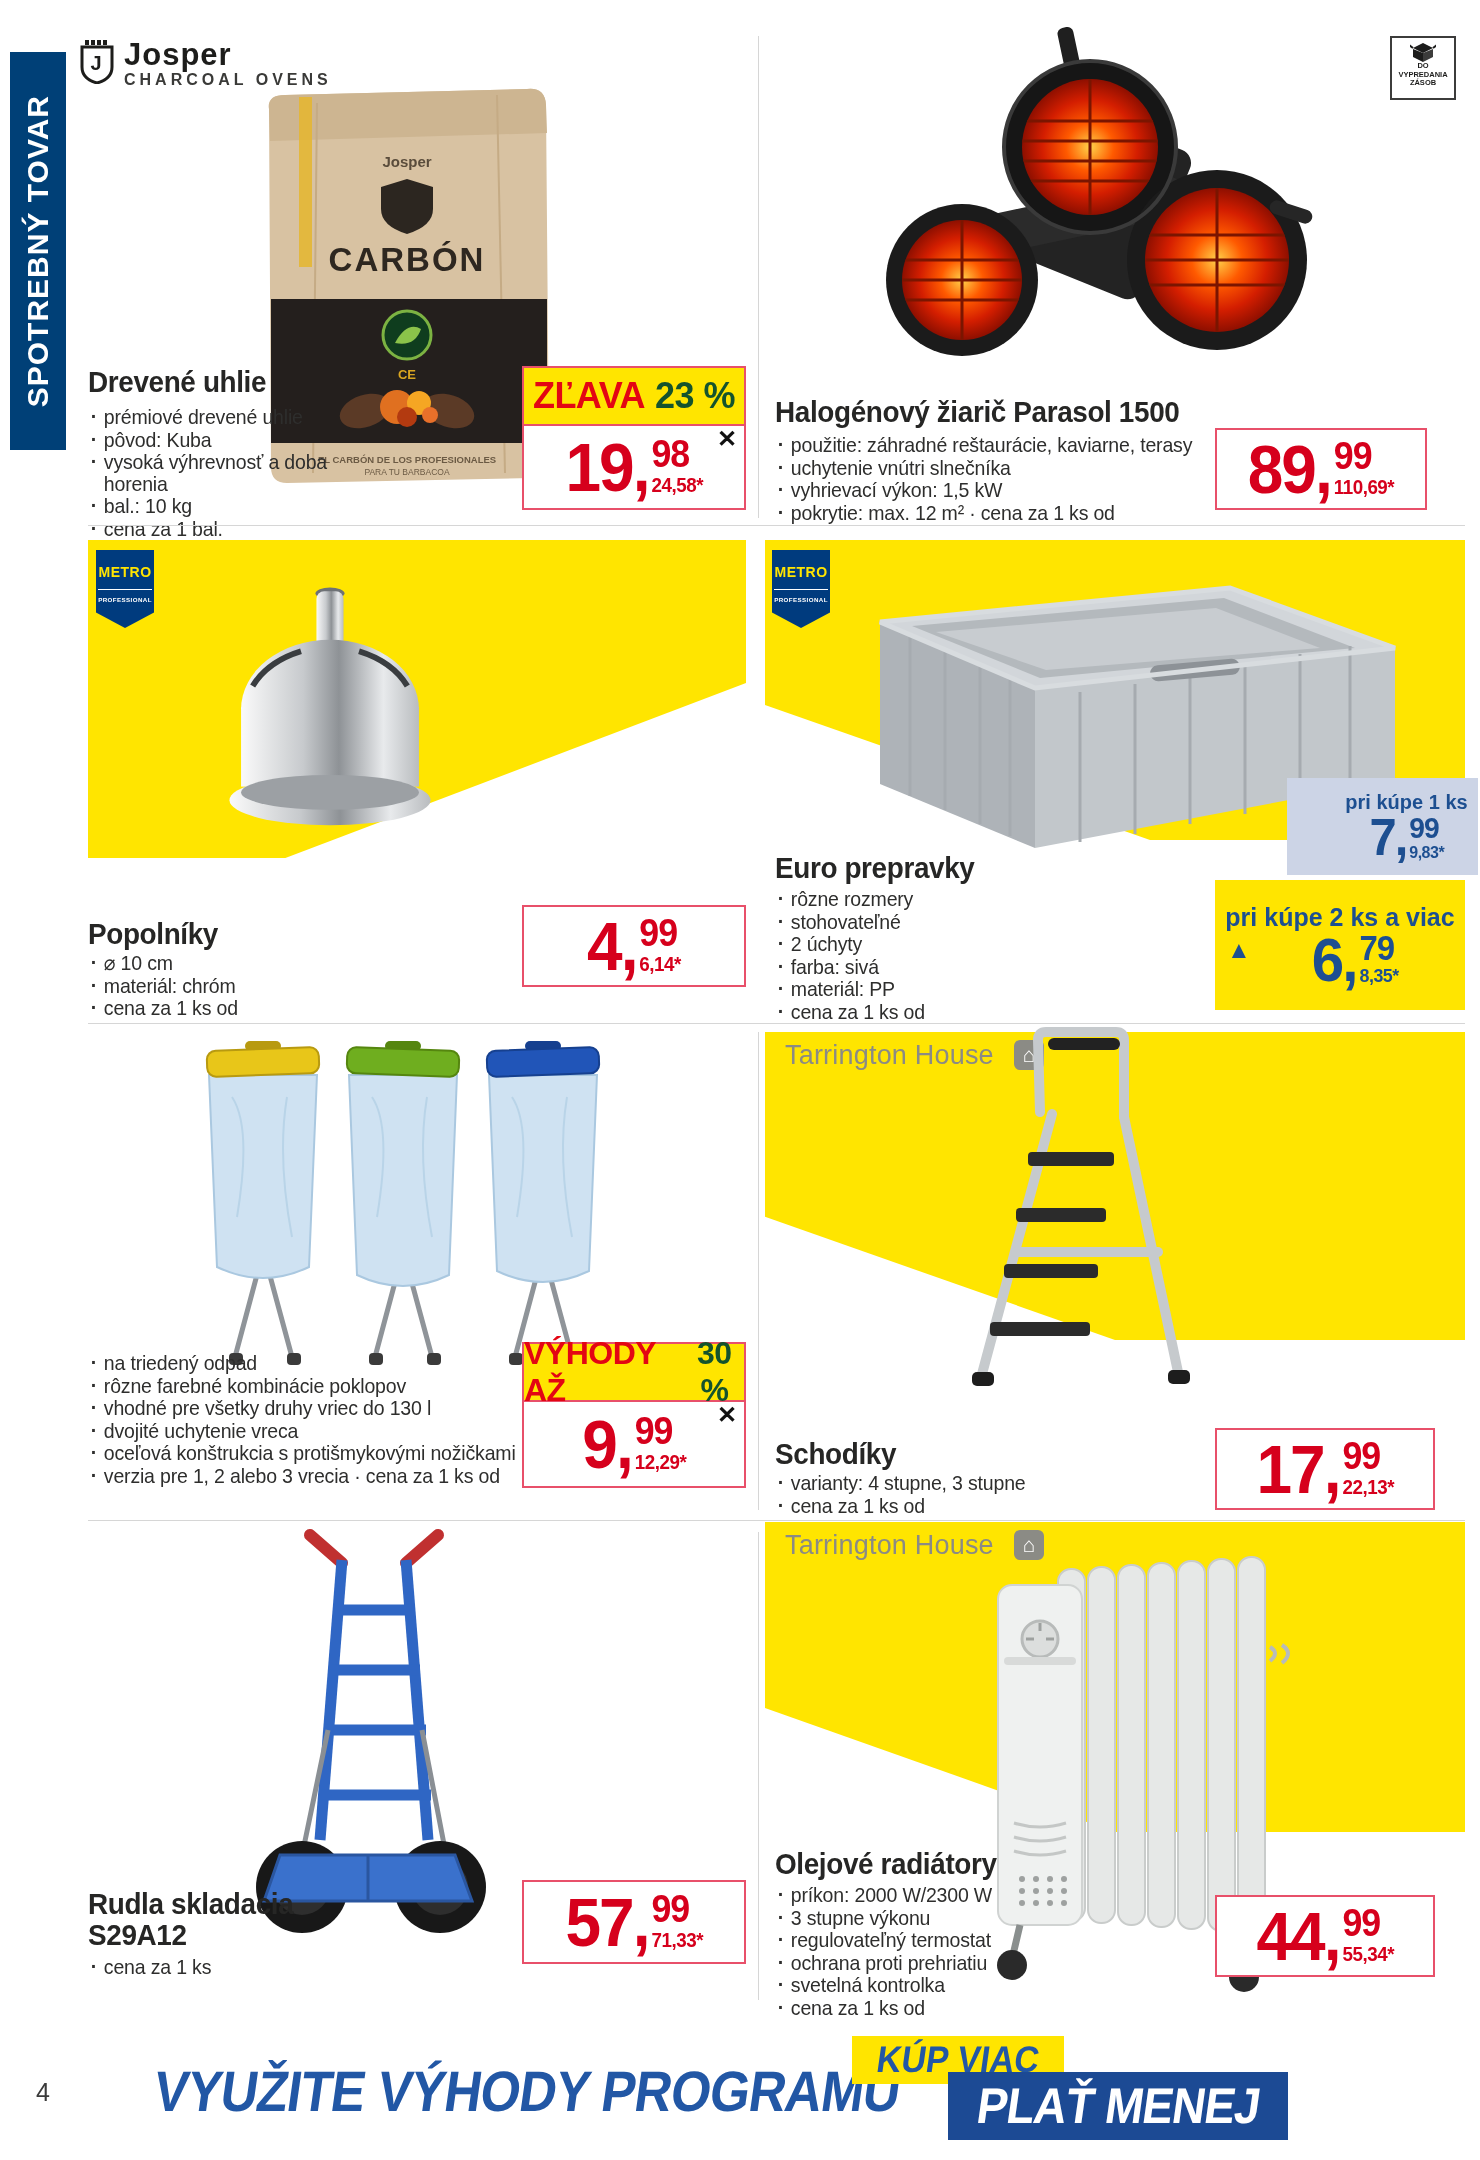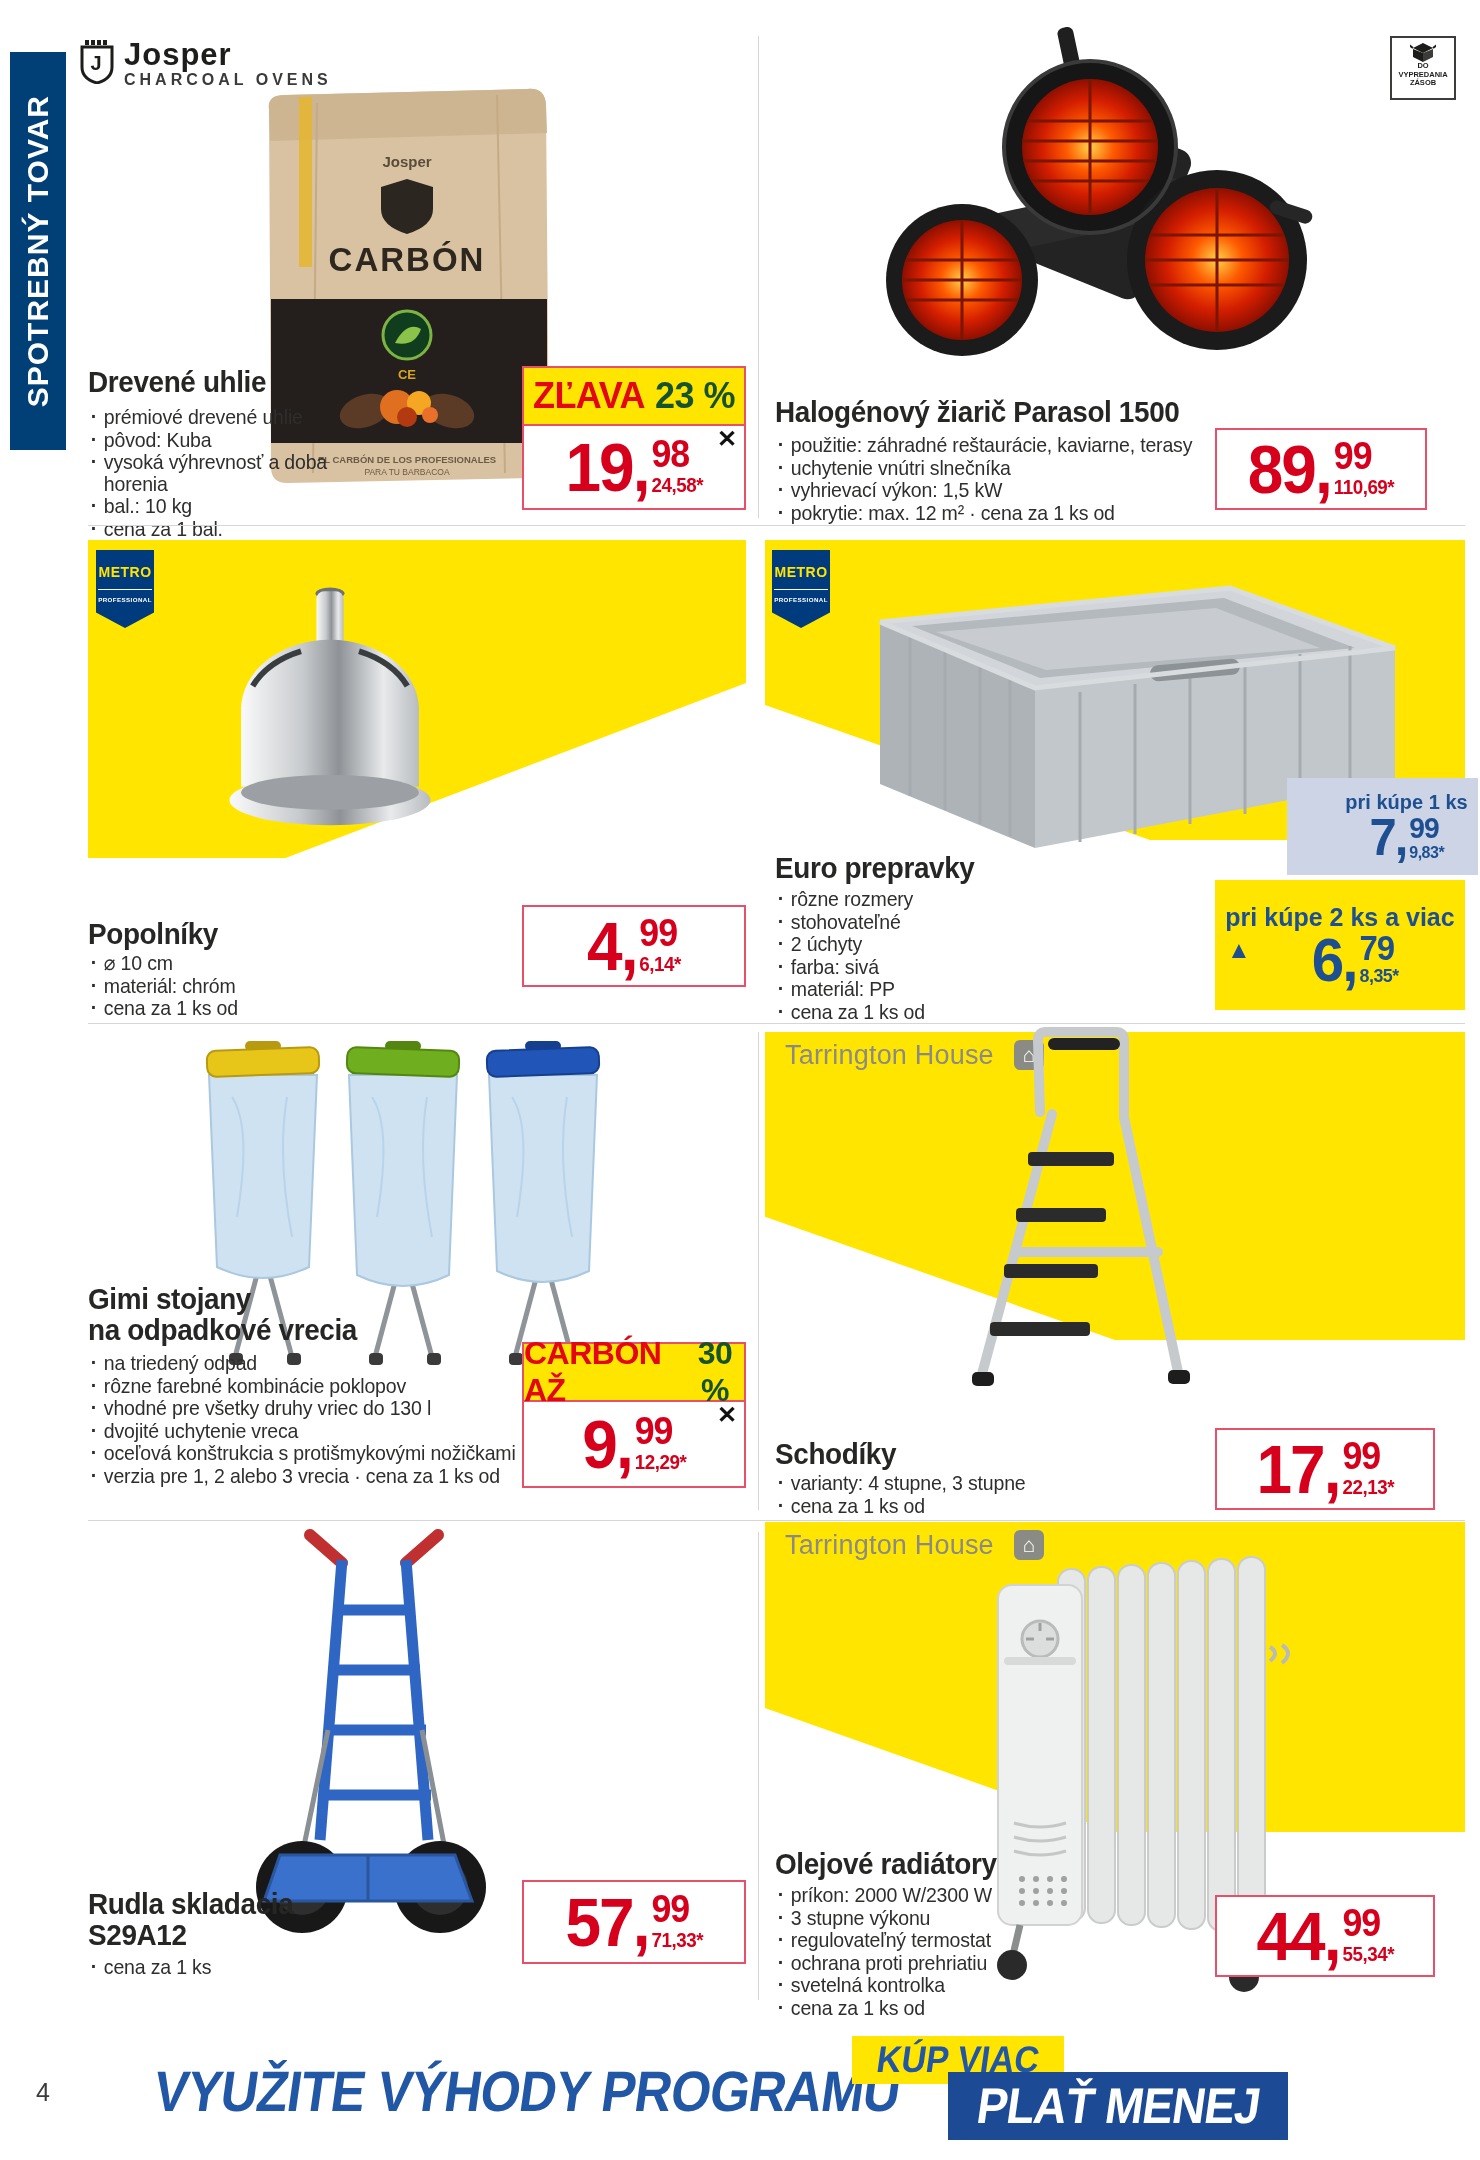--- a/index.html
+++ b/index.html
@@ -339,36 +339,32 @@
       <path d="M325,70 q20,30 5,120 M380,70 q-10,60 5,140"></path>
     </g>
     <rect x="58" y="14" width="36" height="10" rx="5" fill="#b89a10"></rect>
     <rect x="20" y="22" width="112" height="26" rx="9" fill="#e8c619" stroke="#b89a10" stroke-width="2" transform="rotate(-2 76 35)"></rect>
     <rect x="198" y="14" width="36" height="10" rx="5" fill="#55860f"></rect>
     <rect x="160" y="22" width="112" height="26" rx="9" fill="#6fae1f" stroke="#55860f" stroke-width="2" transform="rotate(2 216 35)"></rect>
     <rect x="338" y="14" width="36" height="10" rx="5" fill="#16408f"></rect>
     <rect x="300" y="22" width="112" height="26" rx="9" fill="#2155b8" stroke="#16408f" stroke-width="2" transform="rotate(-2 356 35)"></rect>
   </svg>
 
-  <div class="abs" style="left:88px;top:1283px;">
-    <div class="ptitle">Gimi stojany</div>
-    <div class="ptitle">na odpadkové vrecia</div>
-  </div>
   <ul class="abs bl" style="left:88px;top:1352px;width:500px;">
       <li>na triedený odpad</li>
       <li>rôzne farebné kombinácie poklopov</li>
       <li>vhodné pre všetky druhy vriec do 130 l</li>
       <li>dvojité uchytenie vreca</li>
       <li>oceľová konštrukcia s protišmykovými nožičkami</li>
       <li>verzia pre 1, 2 alebo 3 vrecia · cena za 1 ks od</li>
     </ul>
 
   <div class="abs pcombo" style="left:522px;top:1342px;width:224px;height:146px;">
     <div class="dhead" style="height:56px;font-size:32px;">
-      <span class="red">CARBÓN AŽ</span>
+      <span class="red">VÝHODY AŽ</span>
       <span class="blk">30 %</span>
     </div>
     <div class="pbody">
       <span class="xmark">✕</span>
       <div class="price">
         <span class="p-main">9,</span>
         <span class="p-col">
           <span class="p-sup">99</span>
           <span class="p-old">12,29*</span>
         </span>

